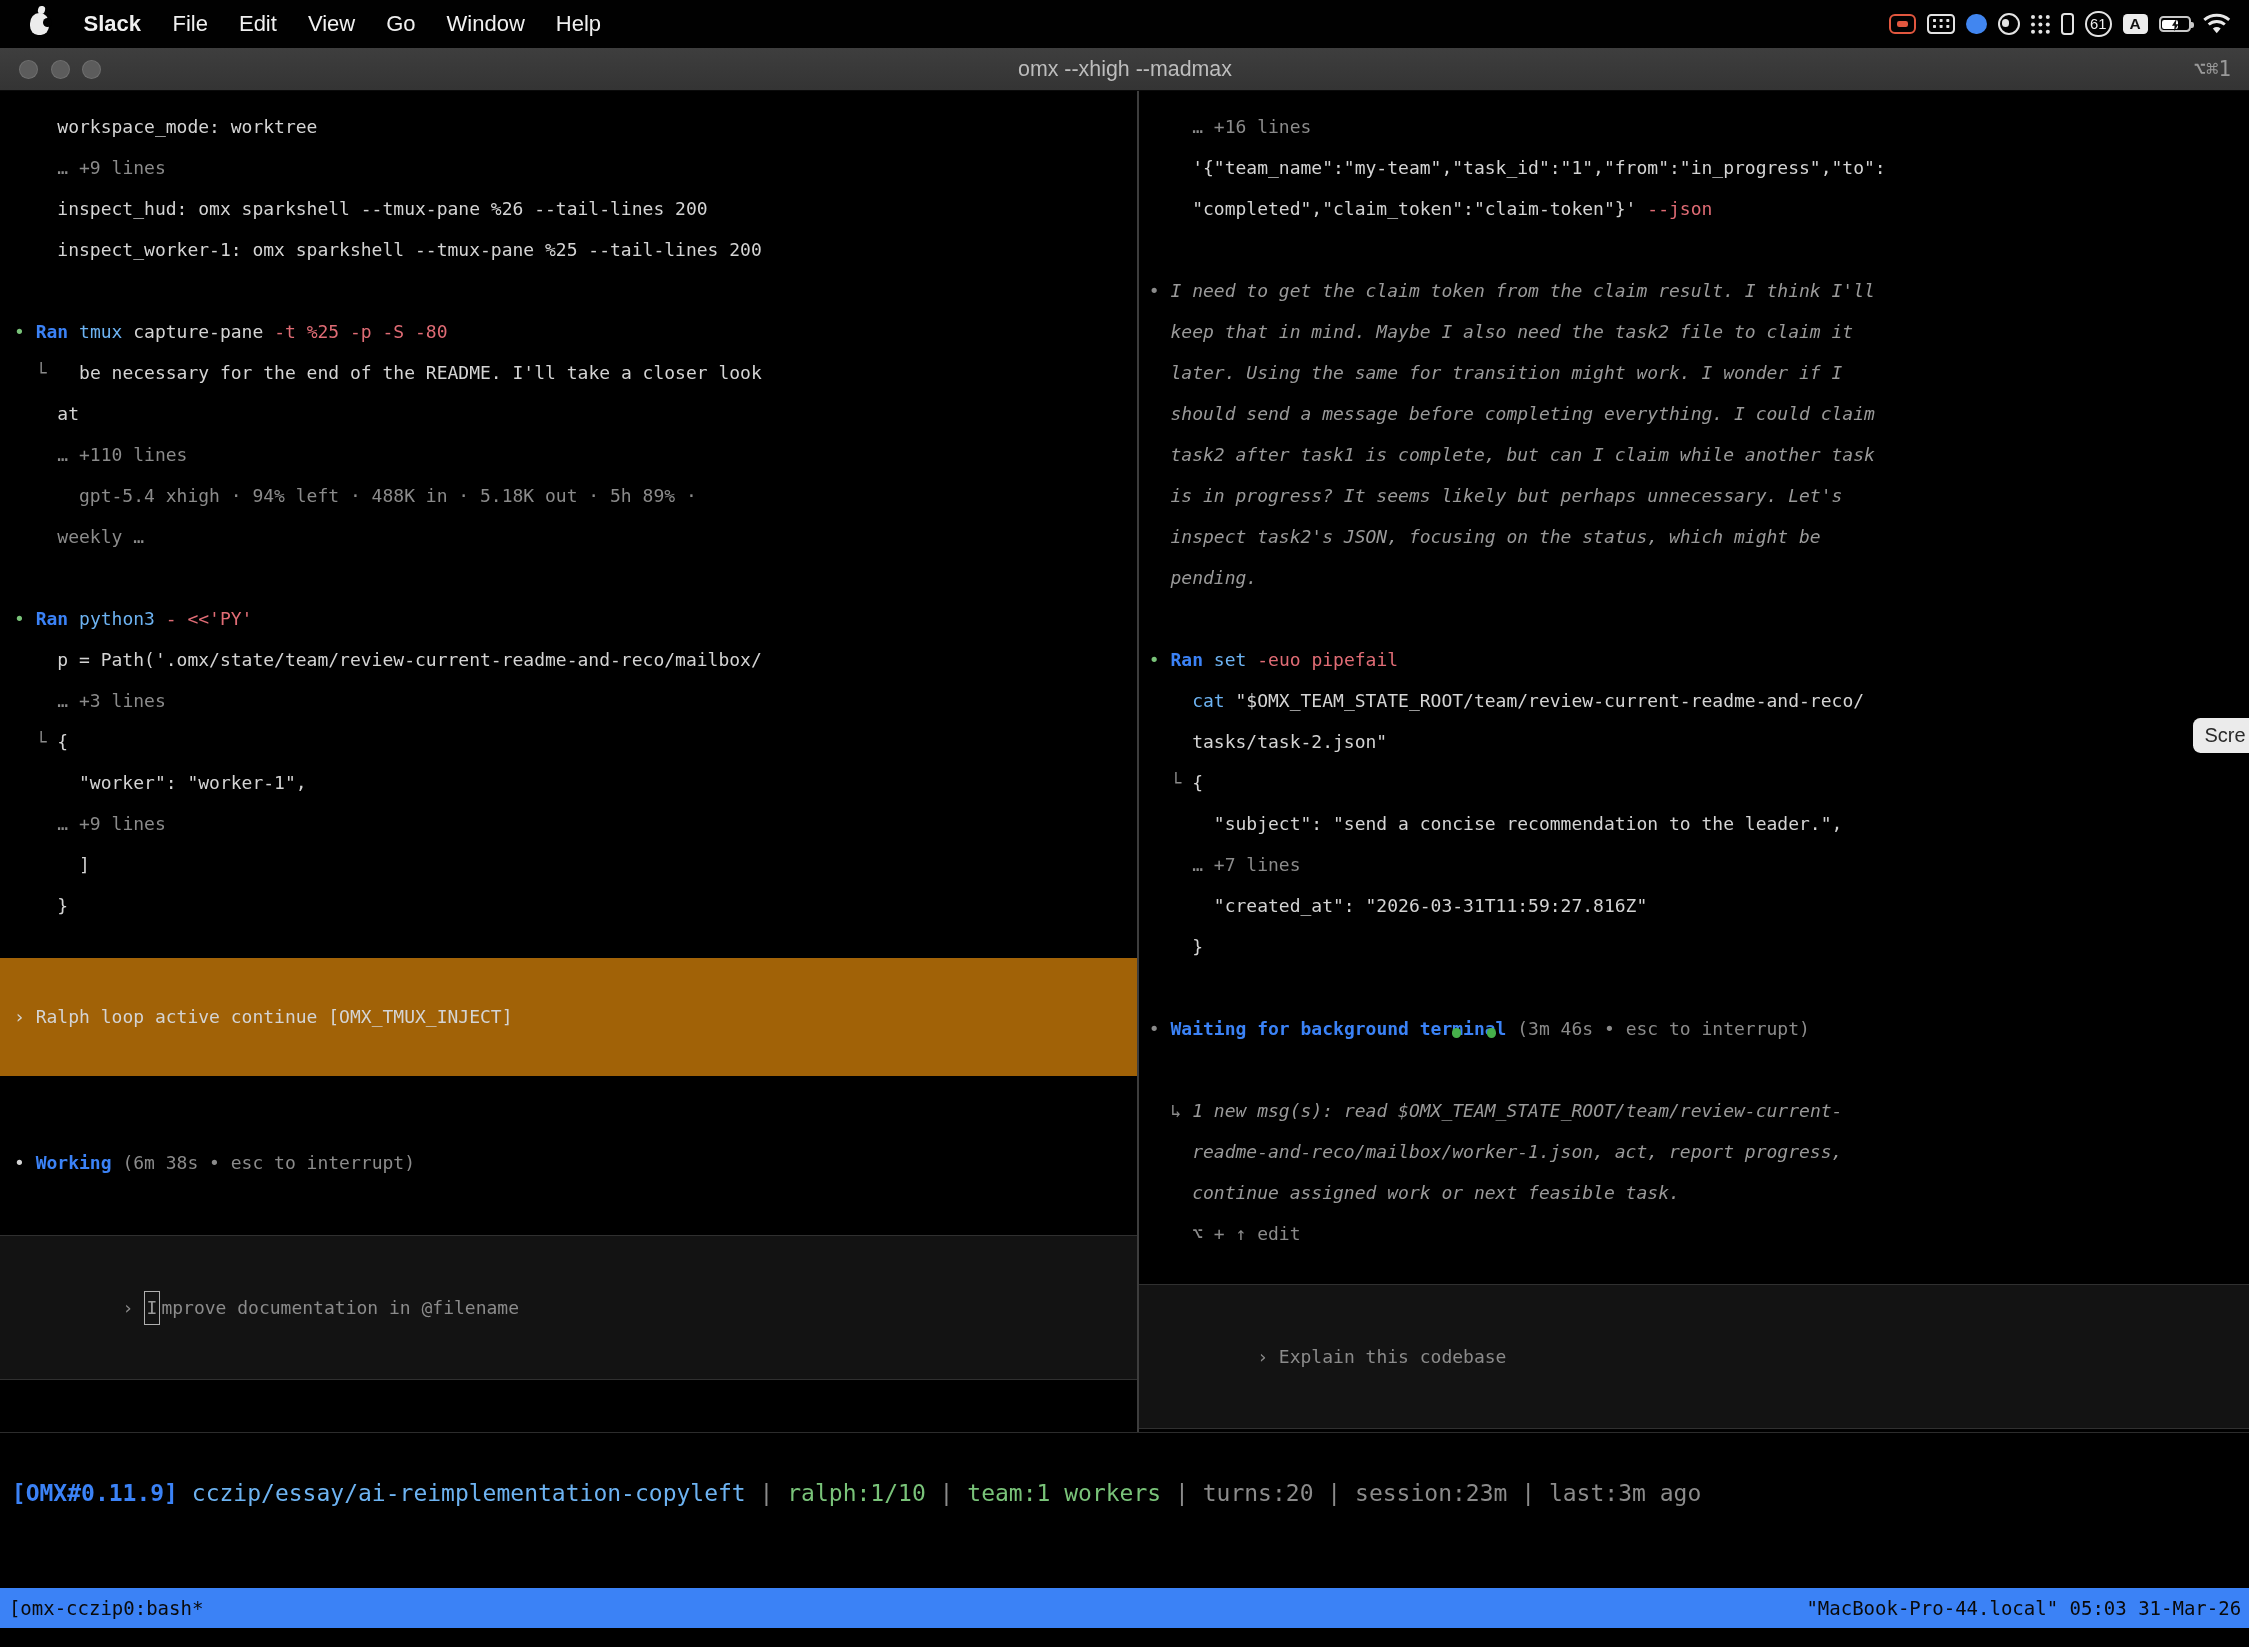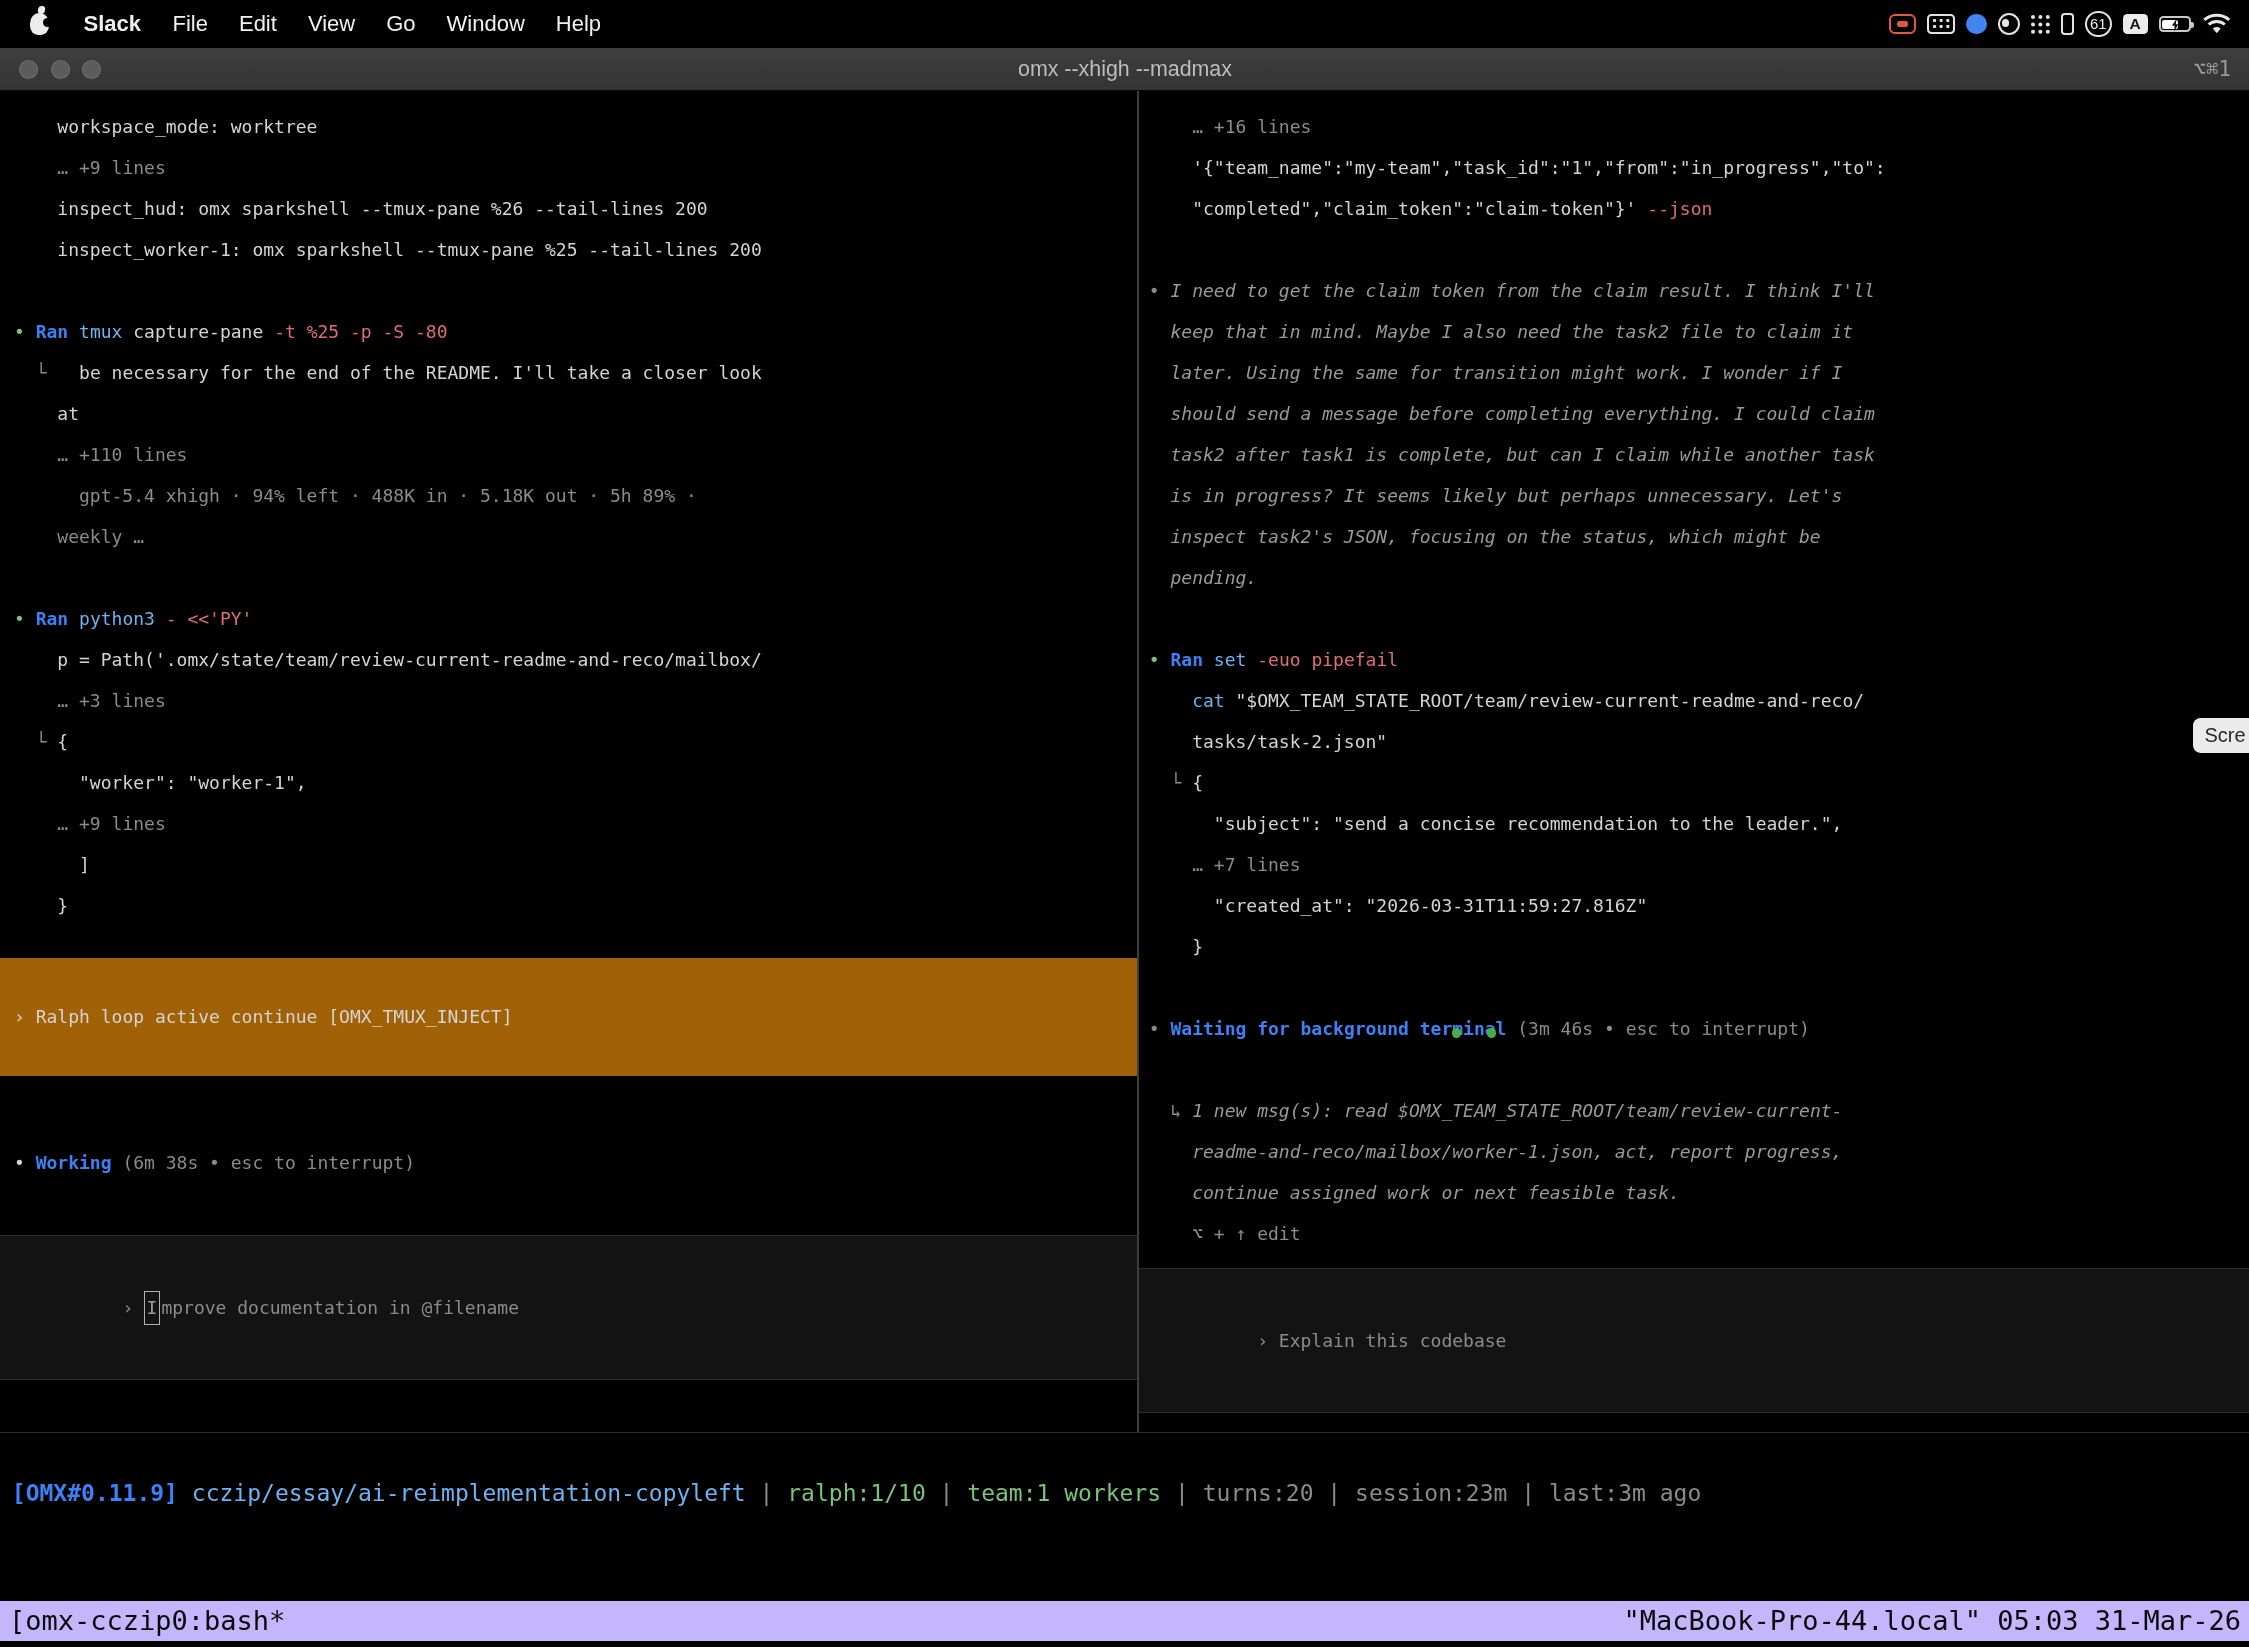--- a/index.html
+++ b/index.html
@@ -65,33 +65,33 @@
   .s-green{color:#79c379}
   .s-blue{color:#6db3f2}
   .s-red{color:#e06c75}
   .s-ital{color:#9a9a9a;font-style:italic}
 
   .inject-bar{margin:32px 0 0 -14px;height:118px;background:#a16207;display:flex;align-items:center;padding-left:14px}
   .working{margin-top:66px}
   .input-bar{background:#131313;border-top:1.5px solid #303030;border-bottom:1.5px solid #303030;
     padding:10.3px 0 10.3px 14px;margin-top:52px}
   .pane-left .input-bar{margin-left:-14px}
-  .pane-right .input-bar{margin-left:-10.3px;padding-left:10.3px;margin-top:14px}
+  .pane-right .input-bar{margin-left:-10.3px;padding-left:10.3px;margin-top:30px}
   .cursor{display:inline-block;border:1.5px solid #b0b0b0;color:#9a9a9a;padding:0 1.5px;margin:0 1.5px 0 0;line-height:32px}
 
   .spin-dot{position:absolute;width:9.6px;height:9.6px;border-radius:50%;background:#46b04a}
 
   .capture-tooltip{position:absolute;top:627px;right:0;background:#ebebeb;color:#2a2a2a;
     font:20px "Liberation Sans",sans-serif;padding:5.9px 4.4px 5.9px 11.8px;border-radius:7.4px 0 0 7.4px;
     box-shadow:0 1.5px 5.9px rgba(0,0,0,.5)}
 
   .omx-line{margin-top:40px;padding-left:11.8px;font-size:23px;line-height:41px}
 
-  .tmux-bar{position:absolute;left:0;right:0;bottom:0;height:40px;background:#c4b5fd;color:#0a0a0a;
-    font-size:27px;line-height:40px;display:flex;justify-content:space-between;padding:0 8.9px;white-space:pre}
+  .tmux-bar{position:absolute;left:0;right:0;bottom:13px;height:40px;background:#3b82f6;color:#0a0a0a;
+    font-size:19px;line-height:40px;display:flex;justify-content:space-between;padding:0 8.9px;white-space:pre}
 </style>
 </head>
 <body>
 
 <div class="menu-bar">
   <div class="menu-left">
     <span class="apple"></span>
     <span class="app-name">Slack</span>
     <span class="menu-item">File</span>
     <span class="menu-item">Edit</span>

